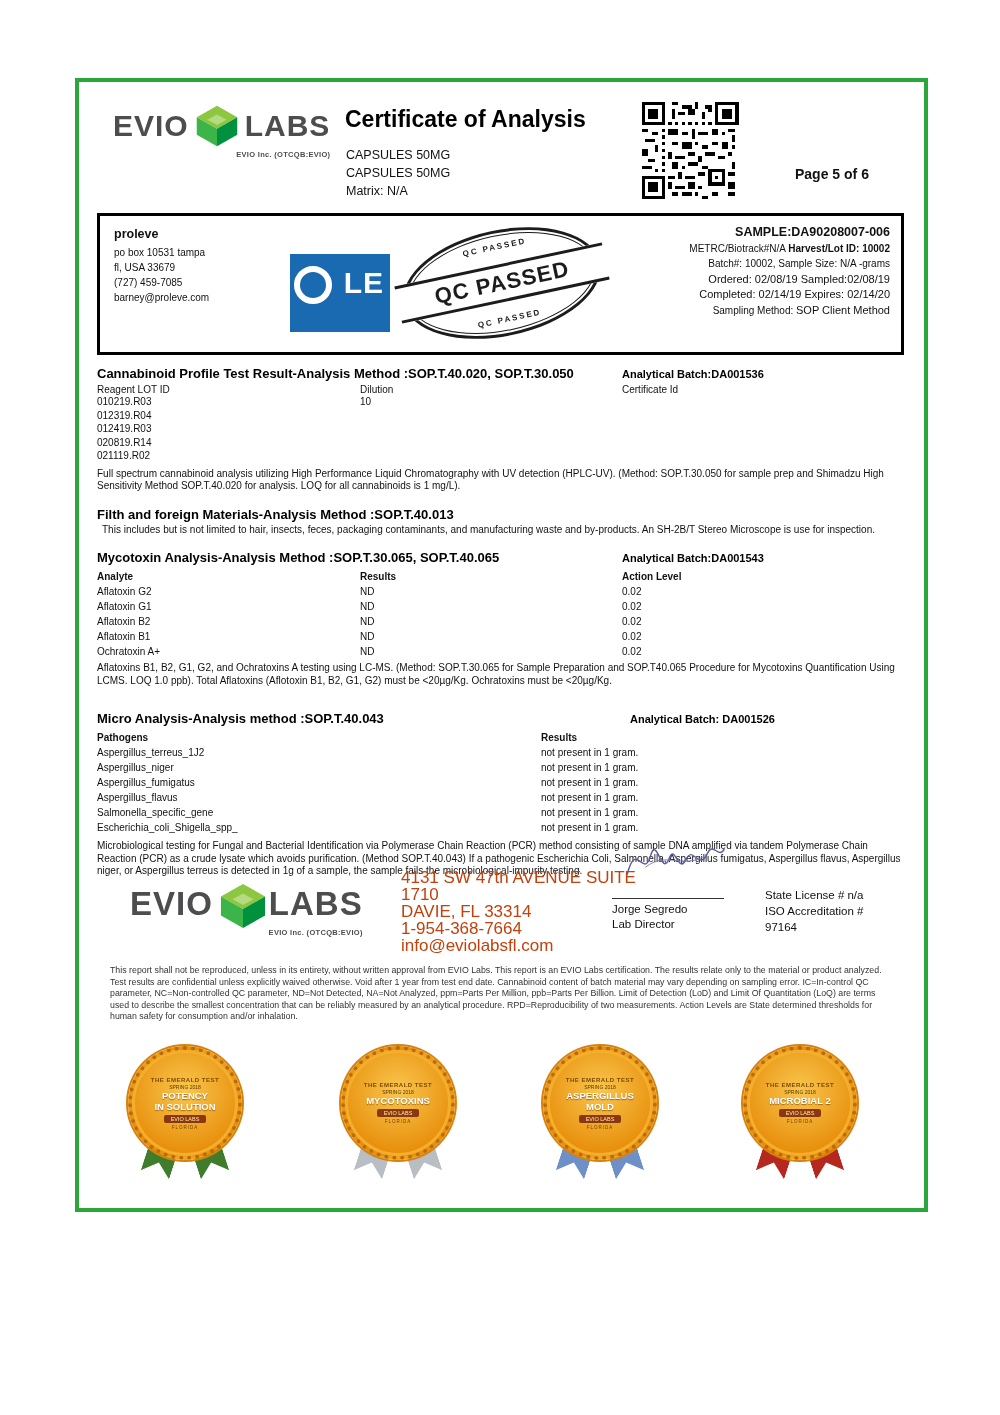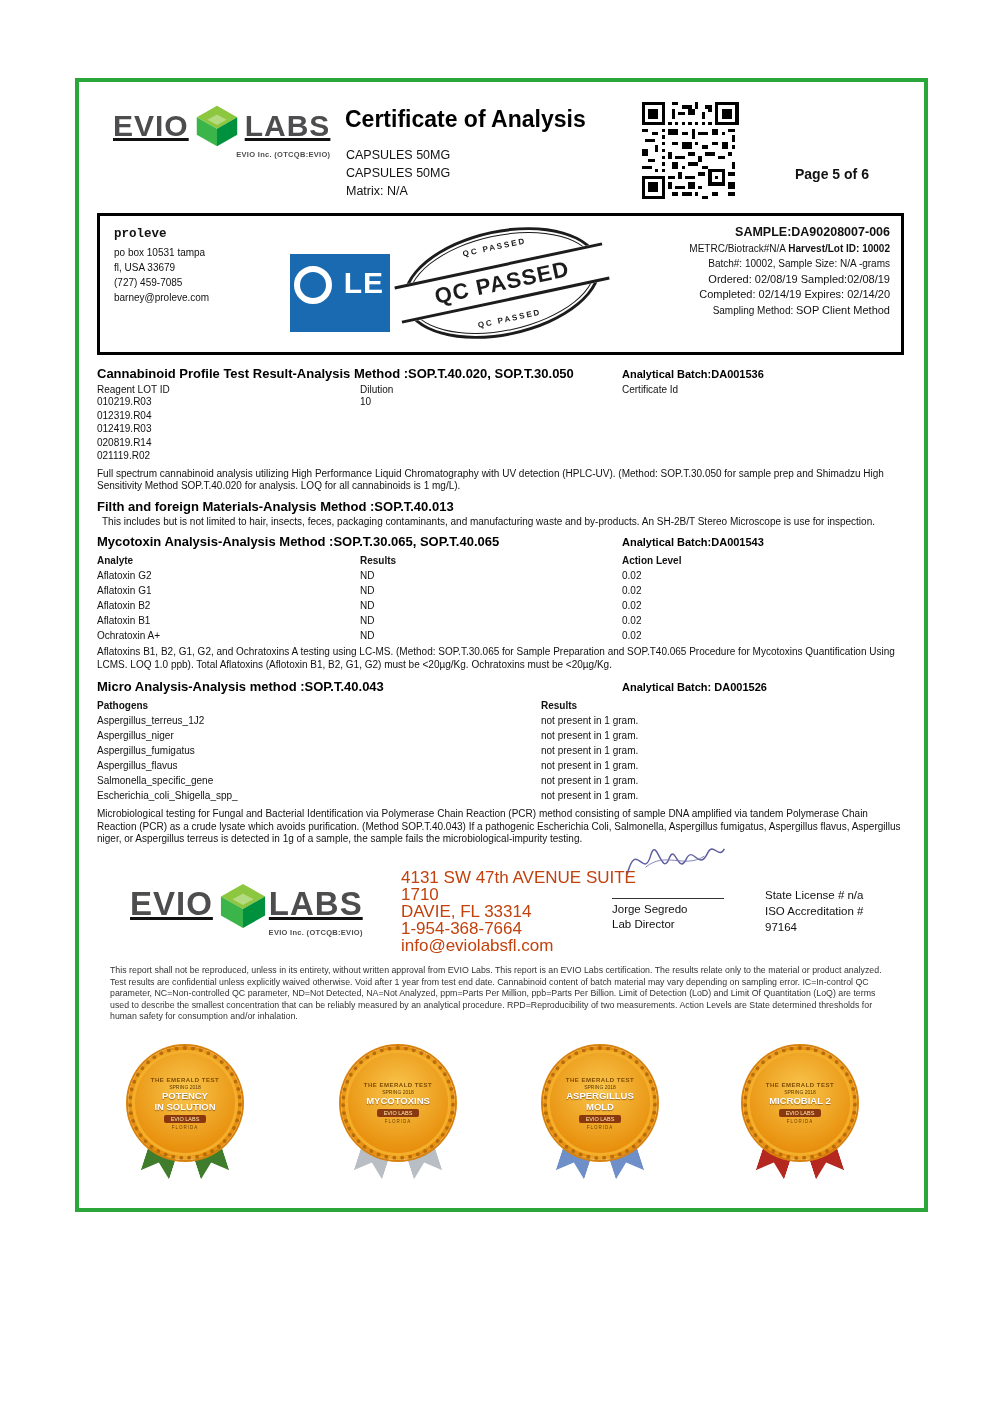--- a/index.html
+++ b/index.html
@@ -4,35 +4,35 @@
 <style>
   * { margin:0; padding:0; box-sizing:border-box; }
   html,body { background:#fff; }
   body { font-family:"Liberation Sans","DejaVu Sans",sans-serif; color:#111; }
   .page { position:relative; width:1000px; height:1415px; background:#fff; overflow:hidden; }
 
   .frame { position:absolute; left:75px; top:78px; width:853px; height:1134px; border:4px solid #2aa63a; }
 
   
   .evio-logo { position:absolute; }
-  .logo-row { display:flex; align-items:center; gap:6px;text-decoration:underline; }
+  .logo-row { display:flex; align-items:center; gap:6px; }
   .logo-word { font-size:30px; font-weight:bold; color:#4d4d4f; letter-spacing:1px; }
   .logo-cube { width:44px; height:44px; display:inline-block; }
   .logo-tagline { font-size:7.5px; font-weight:bold; color:#4d4d4f; text-align:right; margin-top:2px; letter-spacing:.3px; }
 
   
   .coa-title { position:absolute; left:345px; top:106px; font-size:23px; font-weight:bold; color:#000; }
   .product-block { position:absolute; left:346px; top:146px; font-size:12.5px; line-height:18px; color:#111; }
   .qr { position:absolute; left:639px; top:102px; width:102px; height:97px; }
   .page-num { position:absolute; left:795px; top:166px; font-size:14px; font-weight:bold; }
 
   
   .info-box { position:absolute; left:97px; top:213px; width:807px; height:142px; border:3px solid #000; background:#fff; }
   .client-block { position:absolute; left:14px; top:11px; font-size:10px; line-height:15px; }
-  .client-name { font-size:12.5px; font-weight:bold; margin-bottom:3px;font-family:Liberation Mono, monospace; }
+  .client-name { font-size:12.5px; font-weight:bold; margin-bottom:3px; }
   .proleve-logo { position:absolute; left:190px; top:38px; width:100px; height:78px; background:#1a6ab2; overflow:hidden; }
   .proleve-ring { position:absolute; left:4px; top:12px; width:38px; height:38px; border:6px solid #fff; border-radius:50%; }
   .proleve-le { position:absolute; right:6px; top:12px; color:#fff; font-size:30px; font-weight:bold; letter-spacing:1px; }
   .stamp { position:absolute; left:302px; top:14px; width:200px; height:106px; transform:rotate(-12deg); }
   .stamp-oval { position:absolute; inset:0; border:3.5px solid #1c1c1c; border-radius:50%; }
   .stamp-oval-in { position:absolute; inset:5px; border:1.5px solid #1c1c1c; border-radius:50%; }
   .stamp-band { position:absolute; left:-6px; right:-6px; top:34px; height:38px; background:#fff; border-top:3px solid #1c1c1c; border-bottom:3px solid #1c1c1c; display:flex; align-items:center; justify-content:center; }
   .stamp-main { font-size:22px; font-weight:bold; color:#1c1c1c; letter-spacing:1px; white-space:nowrap; }
   .stamp-small { position:absolute; width:100%; text-align:center; font-size:8px; font-weight:bold; color:#1c1c1c; letter-spacing:2px; }
   .stamp-small.top { top:12px; }
@@ -46,21 +46,21 @@
   .sections { position:absolute; left:97px; top:366px; width:807px; }
   .grid-head { display:grid; grid-template-columns:525px 1fr; align-items:baseline; }
   .grid3 { display:grid; grid-template-columns:263px 262px 1fr; }
   .grid-micro { display:grid; grid-template-columns:407px 1fr;gap:37px; }
   .sec-h { font-size:13px; font-weight:bold; color:#000; }
   .batch { font-size:11px; font-weight:bold; color:#000; }
   .colhead { font-size:10px; margin-top:3px; }
   .trow { font-size:10px; line-height:13.5px; }
   .trow15 { font-size:10px; line-height:15px; }
   .note { font-size:10px; line-height:12.5px; color:#111; margin-top:5px; }
-  .mt6 { margin-top:6px; } .mt8 { margin-top:8px; } .mt4 { margin-top:4px; } .mt3 { margin-top:3px; }
+  .mt6 { margin-top:14px; } .mt8 { margin-top:24px;gap:8px; } .mt4 { margin-top:4px; } .mt3 { margin-top:3px; }
   .th { font-weight:bold; font-size:10px; line-height:15px; }
   .indent { padding-left:5px; }
 
   
   .addr-block { position:absolute; left:401px; top:869px; font-size:17px; line-height:17px; color:#c2410c; }
   .sig-wrap { position:absolute; left:608px; top:828px; width:130px; }
   .sig-svg { position:absolute; left:10px; top:0; }
   .sig-line { position:absolute; left:4px; top:70px; width:112px; border-top:1.2px solid #333; }
   .sig-name { position:absolute; left:4px; top:74px; font-size:11.5px; line-height:15px; }
   .license-block { position:absolute; left:765px; top:887px; font-size:11.5px; line-height:16px; }

